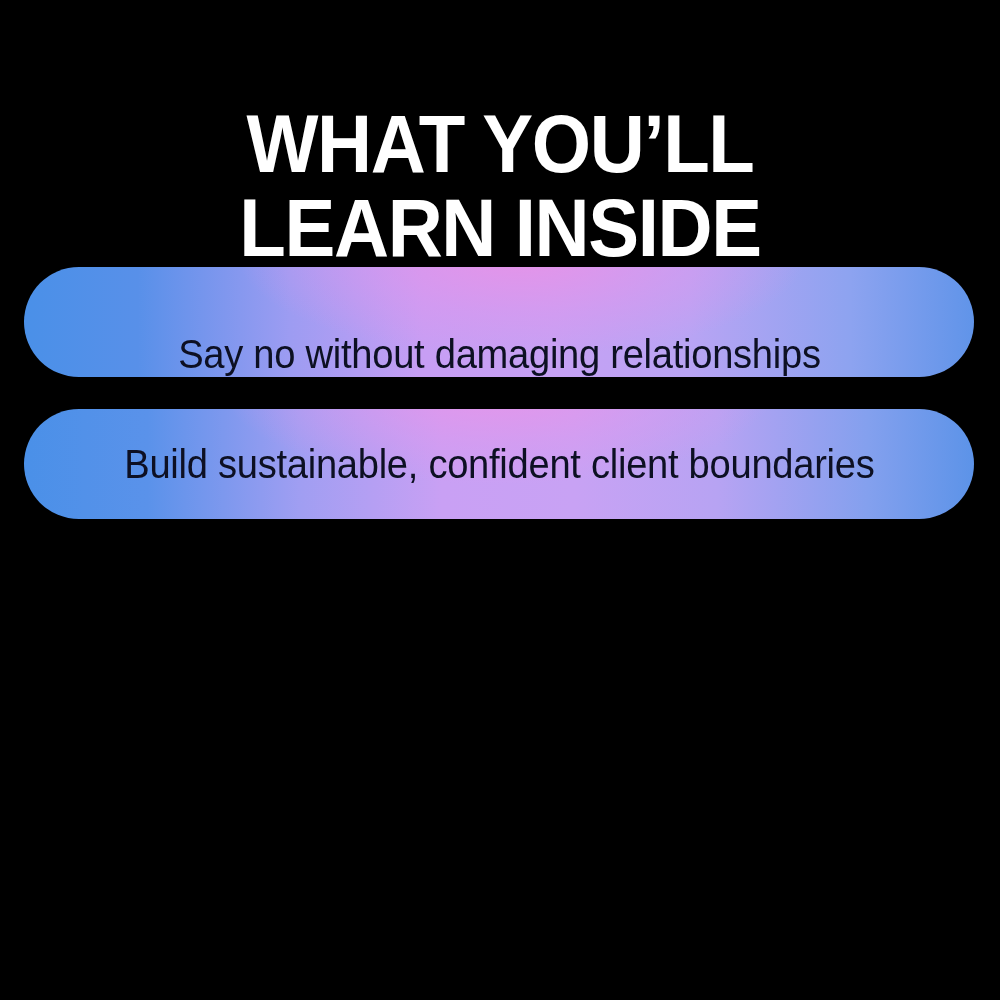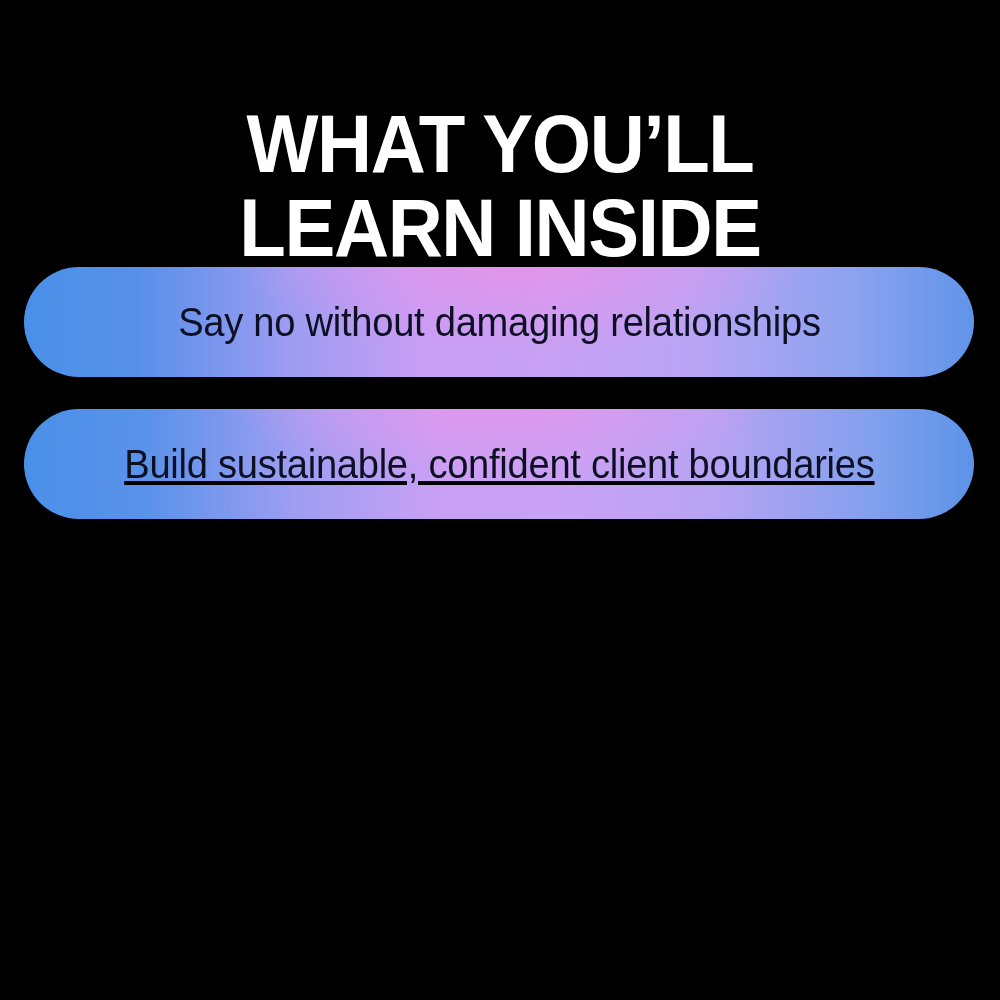--- a/index.html
+++ b/index.html
@@ -90,25 +90,25 @@
     font-size: 41px;
     line-height: 46px;
     letter-spacing: -0.3px;
     transform: scaleX(0.93);
     white-space: nowrap;
     text-align: center;
   }
 
   
   .pill.r1 { width: 950px; margin-left: 25px; }
-  .pill.r2 { width: 950px; margin-left: 24px; }
+  .pill.r2 { width: 950px; margin-left: 24px; align-items: flex-end; }
   .pill.r3 { width: 952px; margin-left: 23px; }
   .pill.r4 { width: 952px; margin-left: 23px; }
   .pill.r5 { width: 950px; margin-left: 24px; }
-  .pill.r5 { margin-bottom: 0; text-decoration: underline; }
+  .pill.r5 { margin-bottom: 0; }
 </style>
 </head>
 <body>
 
 <div id="poster">
 
   <h1 class="heading">
     <span class="heading-line">WHAT YOU’LL</span>
     <span class="heading-line">LEARN INSIDE</span>
   </h1>

